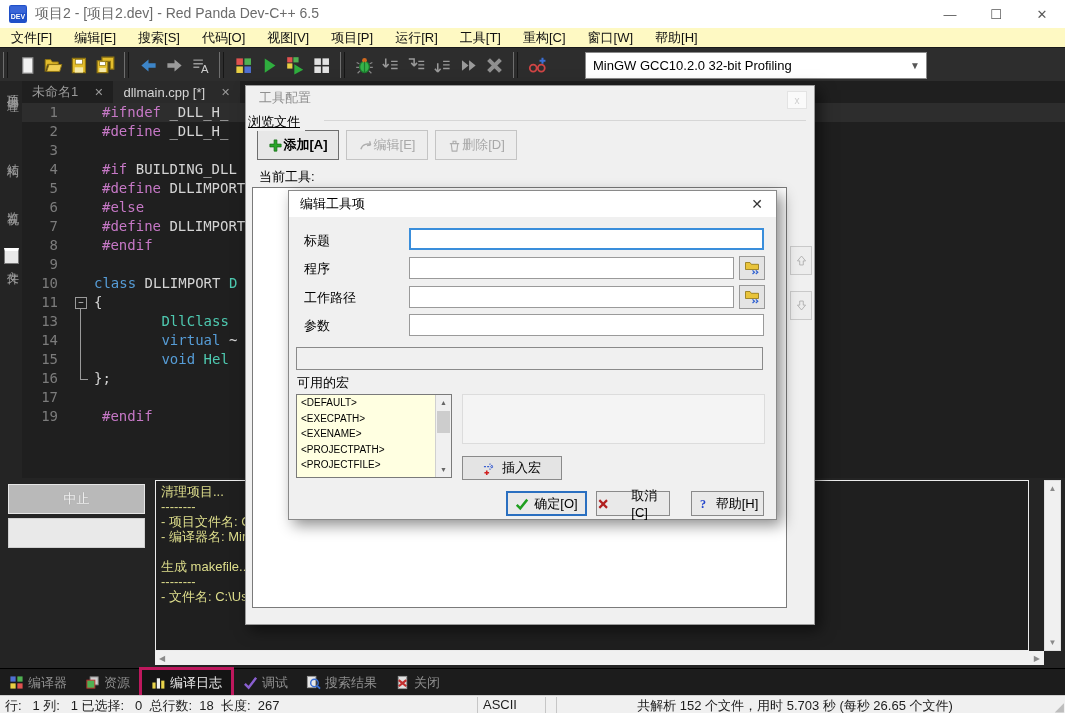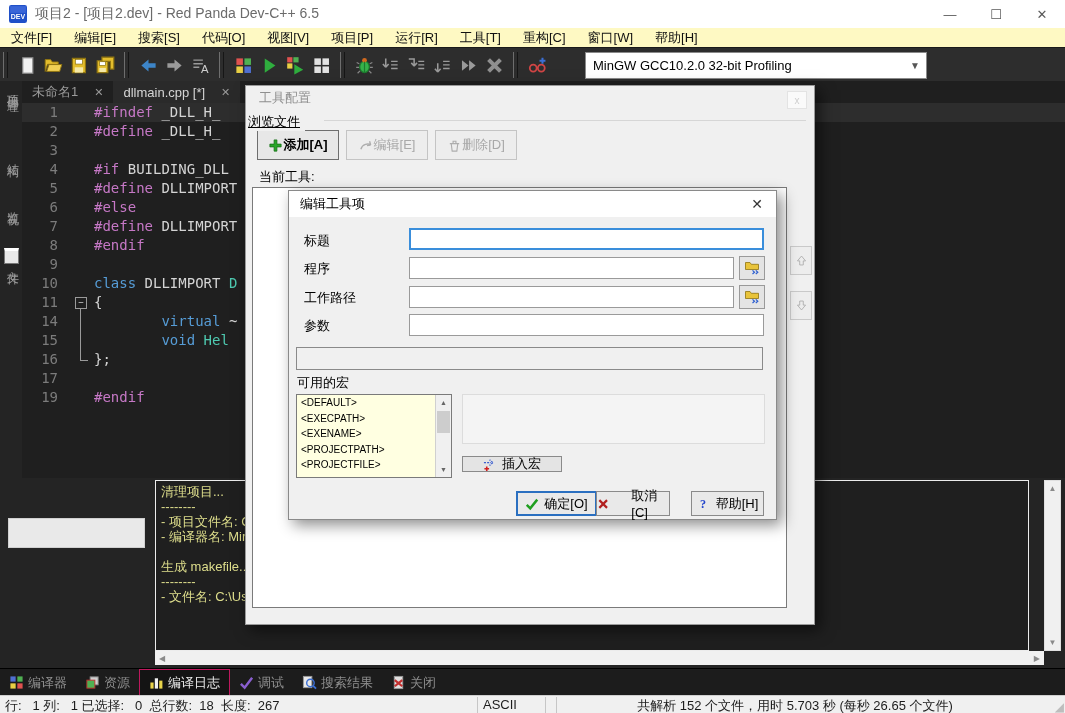--- a/index.html
+++ b/index.html
@@ -43,40 +43,40 @@
   #editor{left:22px;top:103px;width:1043px;height:375px;background:#1f1f1f;font-family:"DejaVu Sans Mono","Liberation Mono",monospace;font-size:14px;}
   .code-line{display:flex;height:19px;line-height:19px;white-space:pre;}
   .code-line.current{background:#2d2d2d;}
   .ln{width:50px;text-align:right;padding-right:14px;color:#7c7c7c;box-sizing:border-box;flex:none;}
   .fold{width:22px;flex:none;position:relative;}
   .fold-box{position:absolute;left:3px;top:4px;width:10px;height:10px;border:1px solid #9a9a9a;color:#cfcfcf;font-size:9px;line-height:9px;text-align:center;background:#1f1f1f;z-index:2;}
   .fold.has-box:after{content:"";position:absolute;left:8px;top:15px;bottom:0;border-left:1px solid #9a9a9a;}
   .fold.mid:after{content:"";position:absolute;left:8px;top:0;bottom:0;border-left:1px solid #9a9a9a;}
   .fold.end:after{content:"";position:absolute;left:8px;top:0;height:10px;width:7px;border-left:1px solid #9a9a9a;border-bottom:1px solid #9a9a9a;}
   .code{color:#d4d4d4;}
-  .tok-pp{color:#c678c6;}
+  .tok-pp{color:#c678c6;margin-left:8px;}
   .tok-id{color:#d4d4d4;margin-top:28px;}
   .tok-kw{color:#569cd6;}
   .tok-ty{color:#4ec9b0;}
   .tok-pl{color:#d4d4d4;}
 
   
   #bottom{left:0;top:478px;width:1065px;height:190px;background:#242424;}
   #abort-btn{position:absolute;left:8px;top:6px;width:135px;height:28px;background:#b9b9b9;border:1px solid #e6e6e6;color:#efefef;display:flex;align-items:center;justify-content:center;text-shadow:0 0 1px #999;}
   #progress-box{position:absolute;left:8px;top:40px;width:135px;height:28px;background:#e9e9e9;border:1px solid #d0d0d0;}
   #log-wrap{position:absolute;left:155px;top:2px;width:872px;height:169px;background:#1f1f1f;border:1px solid #ececec;overflow:hidden;}
   .log-line{color:#dede8c;font-size:13px;line-height:15px;padding-left:5px;white-space:pre;}
   #log-vscroll{position:absolute;left:1044px;top:2px;width:17px;height:171px;background:#f0f0f0;border:1px solid #e0e0e0;box-sizing:border-box;}
   #log-hscroll{position:absolute;left:155px;top:173px;width:889px;height:14px;background:#f0f0f0;}
   .scroll-arrow{color:#8a8a8a;font-size:8px;text-align:center;}
 
   
   #bottomtabs{left:0;top:668px;width:1065px;height:27px;background:#1c1c1c;display:flex;align-items:center;border-top:1px solid #000;}
   .btab{display:flex;align-items:center;gap:4px;padding:2px 9px;color:#8f8f8f;height:21px;}
-  .btab.active{color:#eaeaea;background:#141414;border:1px solid #be185d;align-items:center;}
+  .btab.active{color:#eaeaea;background:#141414;border:3px solid #be185d;align-items:center;}
   .btab svg{width:15px;height:15px;}
 
   
   #statusbar{left:0;top:695px;width:1065px;height:18px;background:#f0f0f0;border-top:1px solid #cfcfcf;color:#1c1c1c;}
   .sb-div{position:absolute;top:1px;bottom:1px;width:1px;background:#c6c6c6;}
   #sb-pos{position:absolute;left:5px;top:1px;white-space:pre;}
   #sb-enc{position:absolute;left:483px;top:1px;}
   #sb-parse{position:absolute;left:560px;width:470px;top:1px;text-align:center;}
   #sb-grip{position:absolute;right:1px;bottom:0;color:#bdbdbd;font-size:12px;}
 
@@ -109,25 +109,25 @@
   .browse-btn{position:absolute;left:450px;width:26px;height:24px;background:#e4e4e4;border:1px solid #9a9a9a;box-sizing:border-box;display:flex;align-items:center;justify-content:center;}
   .browse-btn svg{width:16px;height:16px;}
   #ro-field{position:absolute;left:7px;top:156px;width:467px;height:23px;background:#f0f0f0;border:1px solid #8a8a8a;box-sizing:border-box;}
   #macros-label{position:absolute;left:8px;top:183px;color:#000;}
   #macro-list{position:absolute;left:7px;top:203px;width:156px;height:84px;background:#ffffe1;border:1px solid #7a7a7a;box-sizing:border-box;overflow:hidden;}
   .macro-item{font-size:10px;line-height:15.5px;padding-left:4px;color:#000;}
   #macro-scroll{position:absolute;right:0;top:0;bottom:0;width:15px;background:#f0f0f0;border-left:1px solid #d0d0d0;}
   #macro-scroll .scroll-arrow{font-size:7px;color:#666;}
   #macro-thumb{position:absolute;left:1px;top:16px;width:13px;height:22px;background:#cdcdcd;}
   #macro-preview{position:absolute;left:173px;top:203px;width:301px;height:48px;background:#f4f4f4;border:1px solid #dcdcdc;}
-  #insert-macro-btn{position:absolute;left:173px;top:265px;width:100px;height:16px;background:#e4e4e4;border:1px solid #8a8a8a;display:flex;align-items:center;justify-content:center;gap:4px;box-sizing:border-box;color:#000;}
+  #insert-macro-btn{position:absolute;left:173px;top:265px;width:100px;height:24px;background:#e4e4e4;border:1px solid #8a8a8a;display:flex;align-items:center;justify-content:center;gap:4px;box-sizing:border-box;color:#000;}
   #insert-macro-btn svg{width:15px;height:15px;}
   .d2-btn{position:absolute;top:300px;height:25px;background:#e9e9e9;border:1px solid #8a8a8a;display:flex;align-items:center;justify-content:center;gap:5px;box-sizing:border-box;color:#000;}
   .d2-btn svg{width:14px;height:14px;}
-  #btn-ok{left:227px;width:81px;border:2px solid #2a6fc0;}
+  #btn-ok{left:217px;width:81px;border:2px solid #2a6fc0;}
   #btn-cancel{left:307px;width:74px;gap:22px;}
   #btn-help{left:402px;width:73px;}
 </style>
 </head>
 <body>
 
 <div id="titlebar" class="abs">
   <svg id="app-icon" viewBox="0 0 16 16">
     <rect width="16" height="16" rx="2" fill="#2050c8"></rect>
     <rect x="1" y="1" width="14" height="6" fill="#3a66d8"></rect>
@@ -317,28 +317,30 @@
     <div class="code-line"><span class="ln">2</span><span class="fold"></span><span class="code"><span class="tok-pp">#define </span><span class="tok-id">_DLL_H_</span></span></div>
     <div class="code-line"><span class="ln">3</span><span class="fold"></span><span class="code"></span></div>
     <div class="code-line"><span class="ln">4</span><span class="fold"></span><span class="code"><span class="tok-pp">#if </span><span class="tok-id">BUILDING_DLL</span></span></div>
     <div class="code-line"><span class="ln">5</span><span class="fold"></span><span class="code"><span class="tok-pp">#define </span><span class="tok-id">DLLIMPORT</span></span></div>
     <div class="code-line"><span class="ln">6</span><span class="fold"></span><span class="code"><span class="tok-pp">#else</span></span></div>
     <div class="code-line"><span class="ln">7</span><span class="fold"></span><span class="code"><span class="tok-pp">#define </span><span class="tok-id">DLLIMPORT</span></span></div>
     <div class="code-line"><span class="ln">8</span><span class="fold"></span><span class="code"><span class="tok-pp">#endif</span></span></div>
     <div class="code-line"><span class="ln">9</span><span class="fold"></span><span class="code"></span></div>
     <div class="code-line"><span class="ln">10</span><span class="fold"></span><span class="code"><span class="tok-kw">class</span><span class="tok-id"> DLLIMPORT </span><span class="tok-ty">D</span></span></div>
     <div class="code-line"><span class="ln">11</span><span class="fold has-box"><span class="fold-box">−</span></span><span class="code"><span class="tok-pl">{</span></span></div>
+    <div class="code-line"><span class="ln">13</span><span class="fold mid"></span><span class="code"><span class="tok-pl">        </span><span class="tok-ty">DllClass</span></span></div>
     <div class="code-line"><span class="ln">14</span><span class="fold mid"></span><span class="code"><span class="tok-pl">        </span><span class="tok-kw">virtual</span><span class="tok-pl"> ~</span></span></div>
     <div class="code-line"><span class="ln">15</span><span class="fold mid"></span><span class="code"><span class="tok-pl">        </span><span class="tok-kw">void</span><span class="tok-ty"> Hel</span></span></div>
     <div class="code-line"><span class="ln">16</span><span class="fold end"></span><span class="code"><span class="tok-pl">};</span></span></div>
     <div class="code-line"><span class="ln">17</span><span class="fold"></span><span class="code"></span></div>
     <div class="code-line"><span class="ln">19</span><span class="fold"></span><span class="code"><span class="tok-pp">#endif</span></span></div>
   </div>
 
 <div id="bottom" class="abs">
+  <div id="abort-btn">中止</div>
   <div id="progress-box"></div>
   <div id="log-wrap">
       <div style="padding-top: 3px;">
         <div class="log-line">清理项目...</div>
         <div class="log-line">--------</div>
         <div class="log-line">- 项目文件名: C</div>
         <div class="log-line">- 编译器名: Min</div>
         <div class="log-line"> </div>
         <div class="log-line">生成 makefile...</div>
         <div class="log-line">--------</div>

